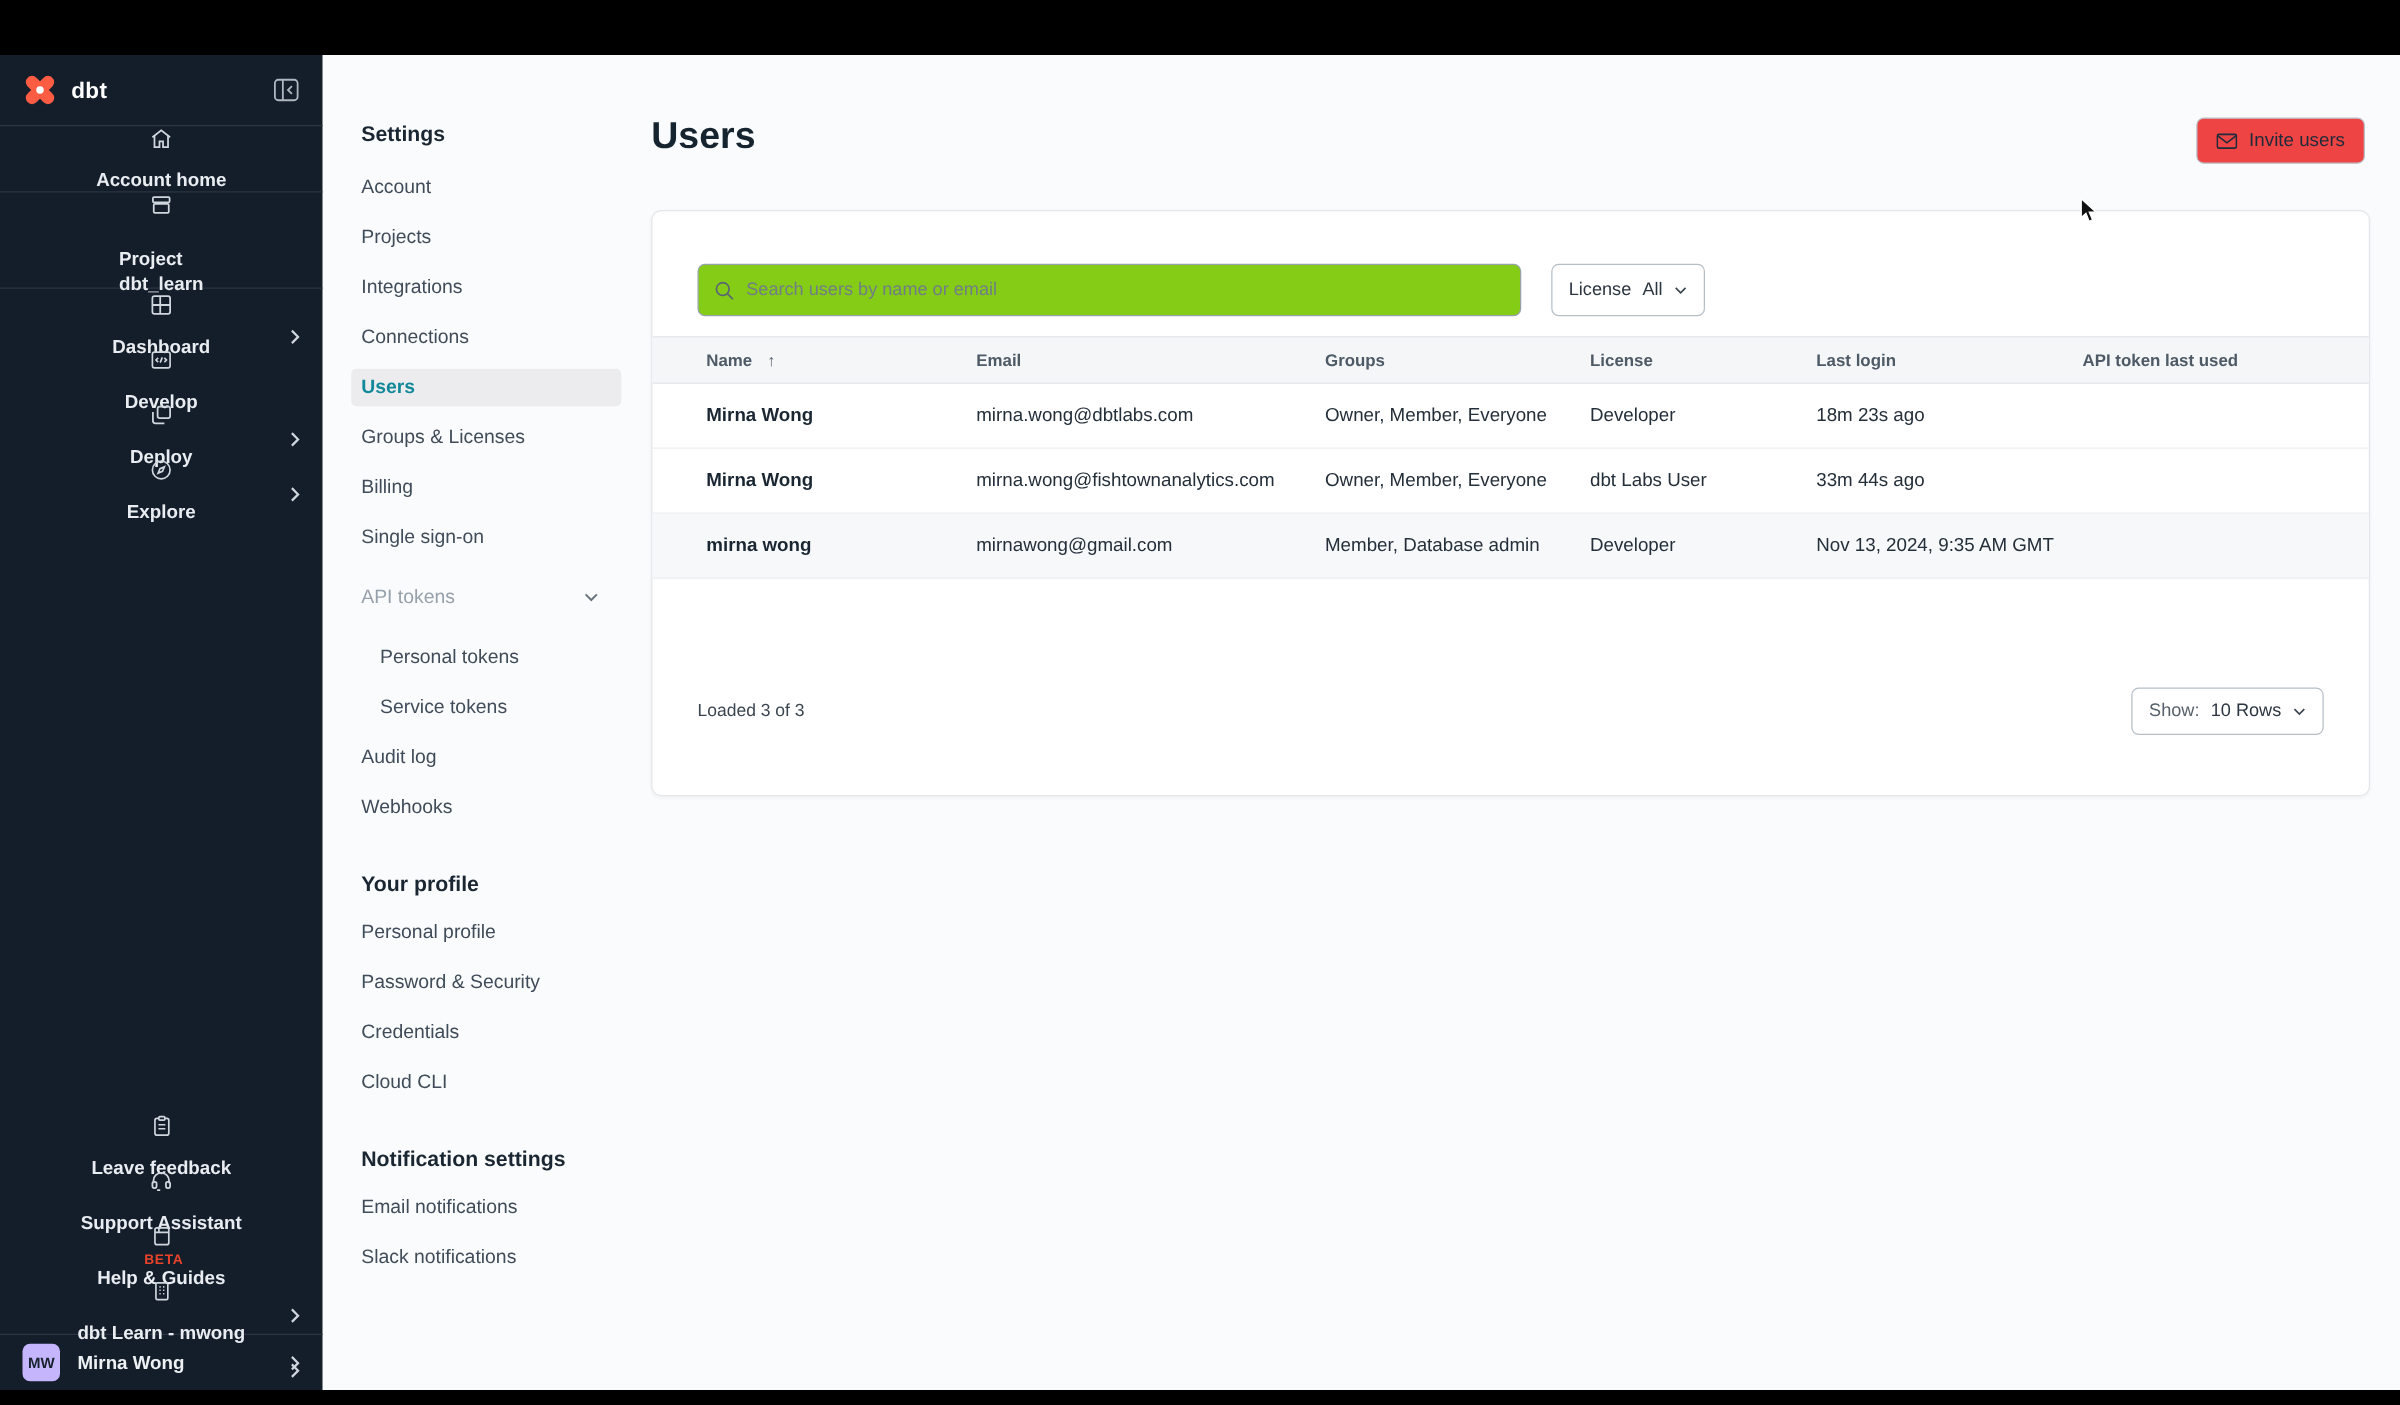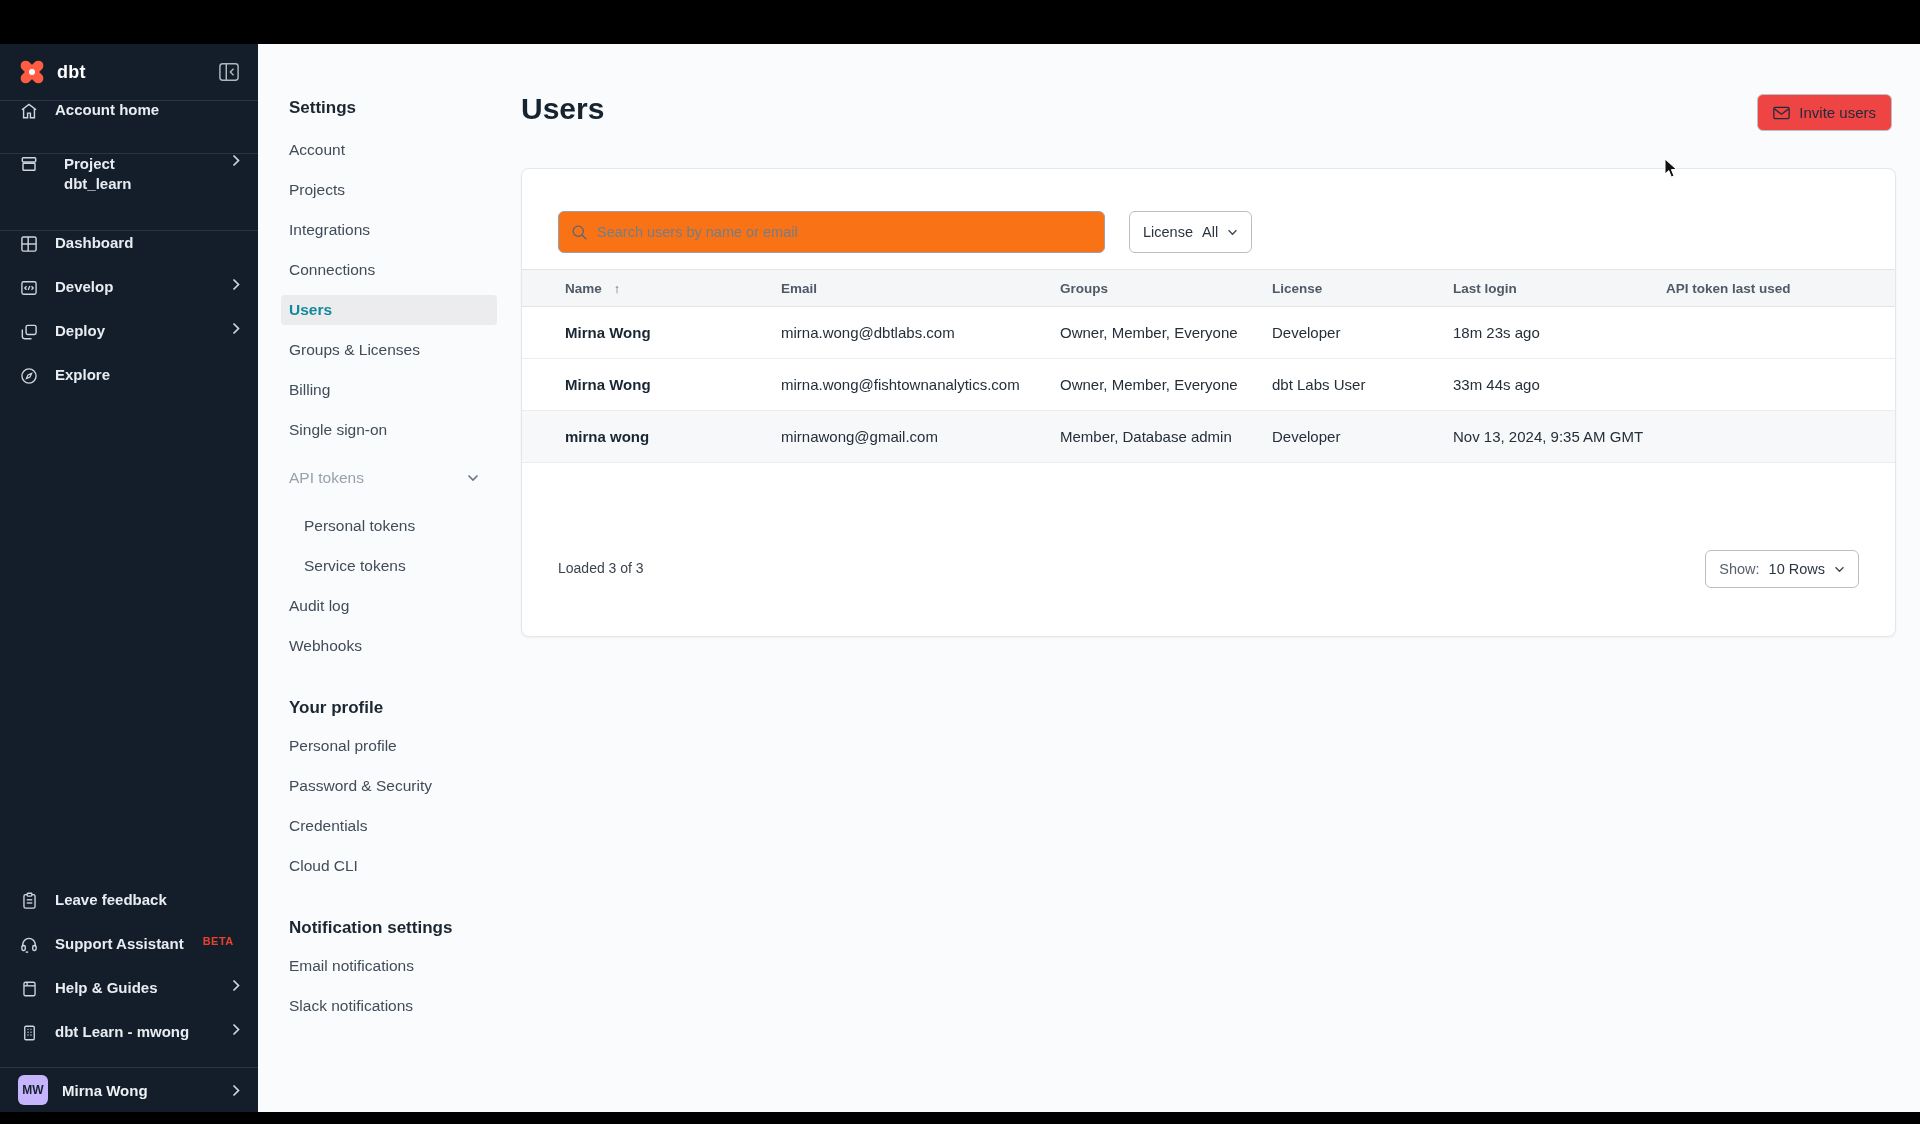--- a/index.html
+++ b/index.html
@@ -24,22 +24,22 @@
   .brand { display:flex; align-items:center; gap:9px; flex:1; cursor:pointer; }
   .logo-mark { position:relative; width:32px; height:30px; flex:0 0 auto; }
   .logo-bar { position:absolute; left:2px; top:10px; width:28px; height:10px; border-radius:5px; background:#ff5c44; }
   .logo-bar.a { transform:rotate(45deg); }
   .logo-bar.b { transform:rotate(-45deg); }
   .logo-dot { position:absolute; left:13px; top:12px; width:6px; height:6px; border-radius:50%; background:#fff; }
   .brand-text { font-size:18px; font-weight:bold; color:#fff; letter-spacing:.3px; }
   .collapse-btn { width:26px; height:22px; display:flex; align-items:center; justify-content:center; cursor:pointer; }
   .sb-divider { height:1px; background:#2a3442; }
   .sb-item {
-    display:flex; align-items:flex-start; gap:15px; padding:0 18px;
-    height:44px; cursor:pointer; font-size:15px; font-weight:bold; color:#e9edf1;
+    display:flex; align-items:center; gap:15px; padding:0 18px;
+    height:44px; cursor:pointer; font-size:15px; font-weight:bold; color:#e9edf1;flex-direction:column;
   }
   .sb-item .sb-ic { width:22px; display:flex; align-items:center; justify-content:center; flex:0 0 auto; }
   .sb-item.h52 { height:52px; }
   .sb-item.h76 { height:76px;gap:24px; }
   .sb-chev { margin-left:auto; display:flex; align-items:center; }
   .sb-group-pad { padding-top:3px; }
   .two-line-text { display:flex; flex-direction:column; line-height:1.35; }
   .sb-bottom { position:absolute; bottom:0; left:0; right:0; }
   .beta-badge { font-size:11px; font-weight:bold; color:#e8432a; letter-spacing:.5px; margin-left:4px; }
   .avatar {
@@ -67,21 +67,21 @@
     background:#ef4444; border:1px solid #b9c2ca; border-radius:6px;
     display:flex; align-items:center; gap:9px; font-size:15px; color:#1e2b3a; cursor:pointer;
   }
   .card {
     position:absolute; left:521px; top:168px; width:1375px; height:469px;
     background:#fff; border:1px solid #e4e7ea; border-radius:8px;
     box-shadow:0 1px 3px rgba(22,36,47,.05);
   }
   .controls { position:absolute; left:36px; top:42px; display:flex; gap:24px; }
   .search-box {
-    width:547px; height:42px; border:1px solid #98a2ac; border-radius:6px; background:#f97316;
+    width:659px; height:42px; border:1px solid #98a2ac; border-radius:6px; background:#84cc16;
     display:flex; align-items:center; padding:0 12px; gap:9px;
   }
   .search-box input {
     border:none; outline:none; flex:1; font-size:14.5px; font-family:"Liberation Sans",sans-serif; color:#2b3540; background:transparent;
   }
   .search-box input::placeholder { color:#717d89; }
   .pill-btn {
     height:42px; border:1px solid #b6bfc7; border-radius:6px; background:#fff;
     display:flex; align-items:center; gap:9px; padding:0 13px; font-size:14.5px; color:#2b3540; cursor:pointer;
   }

